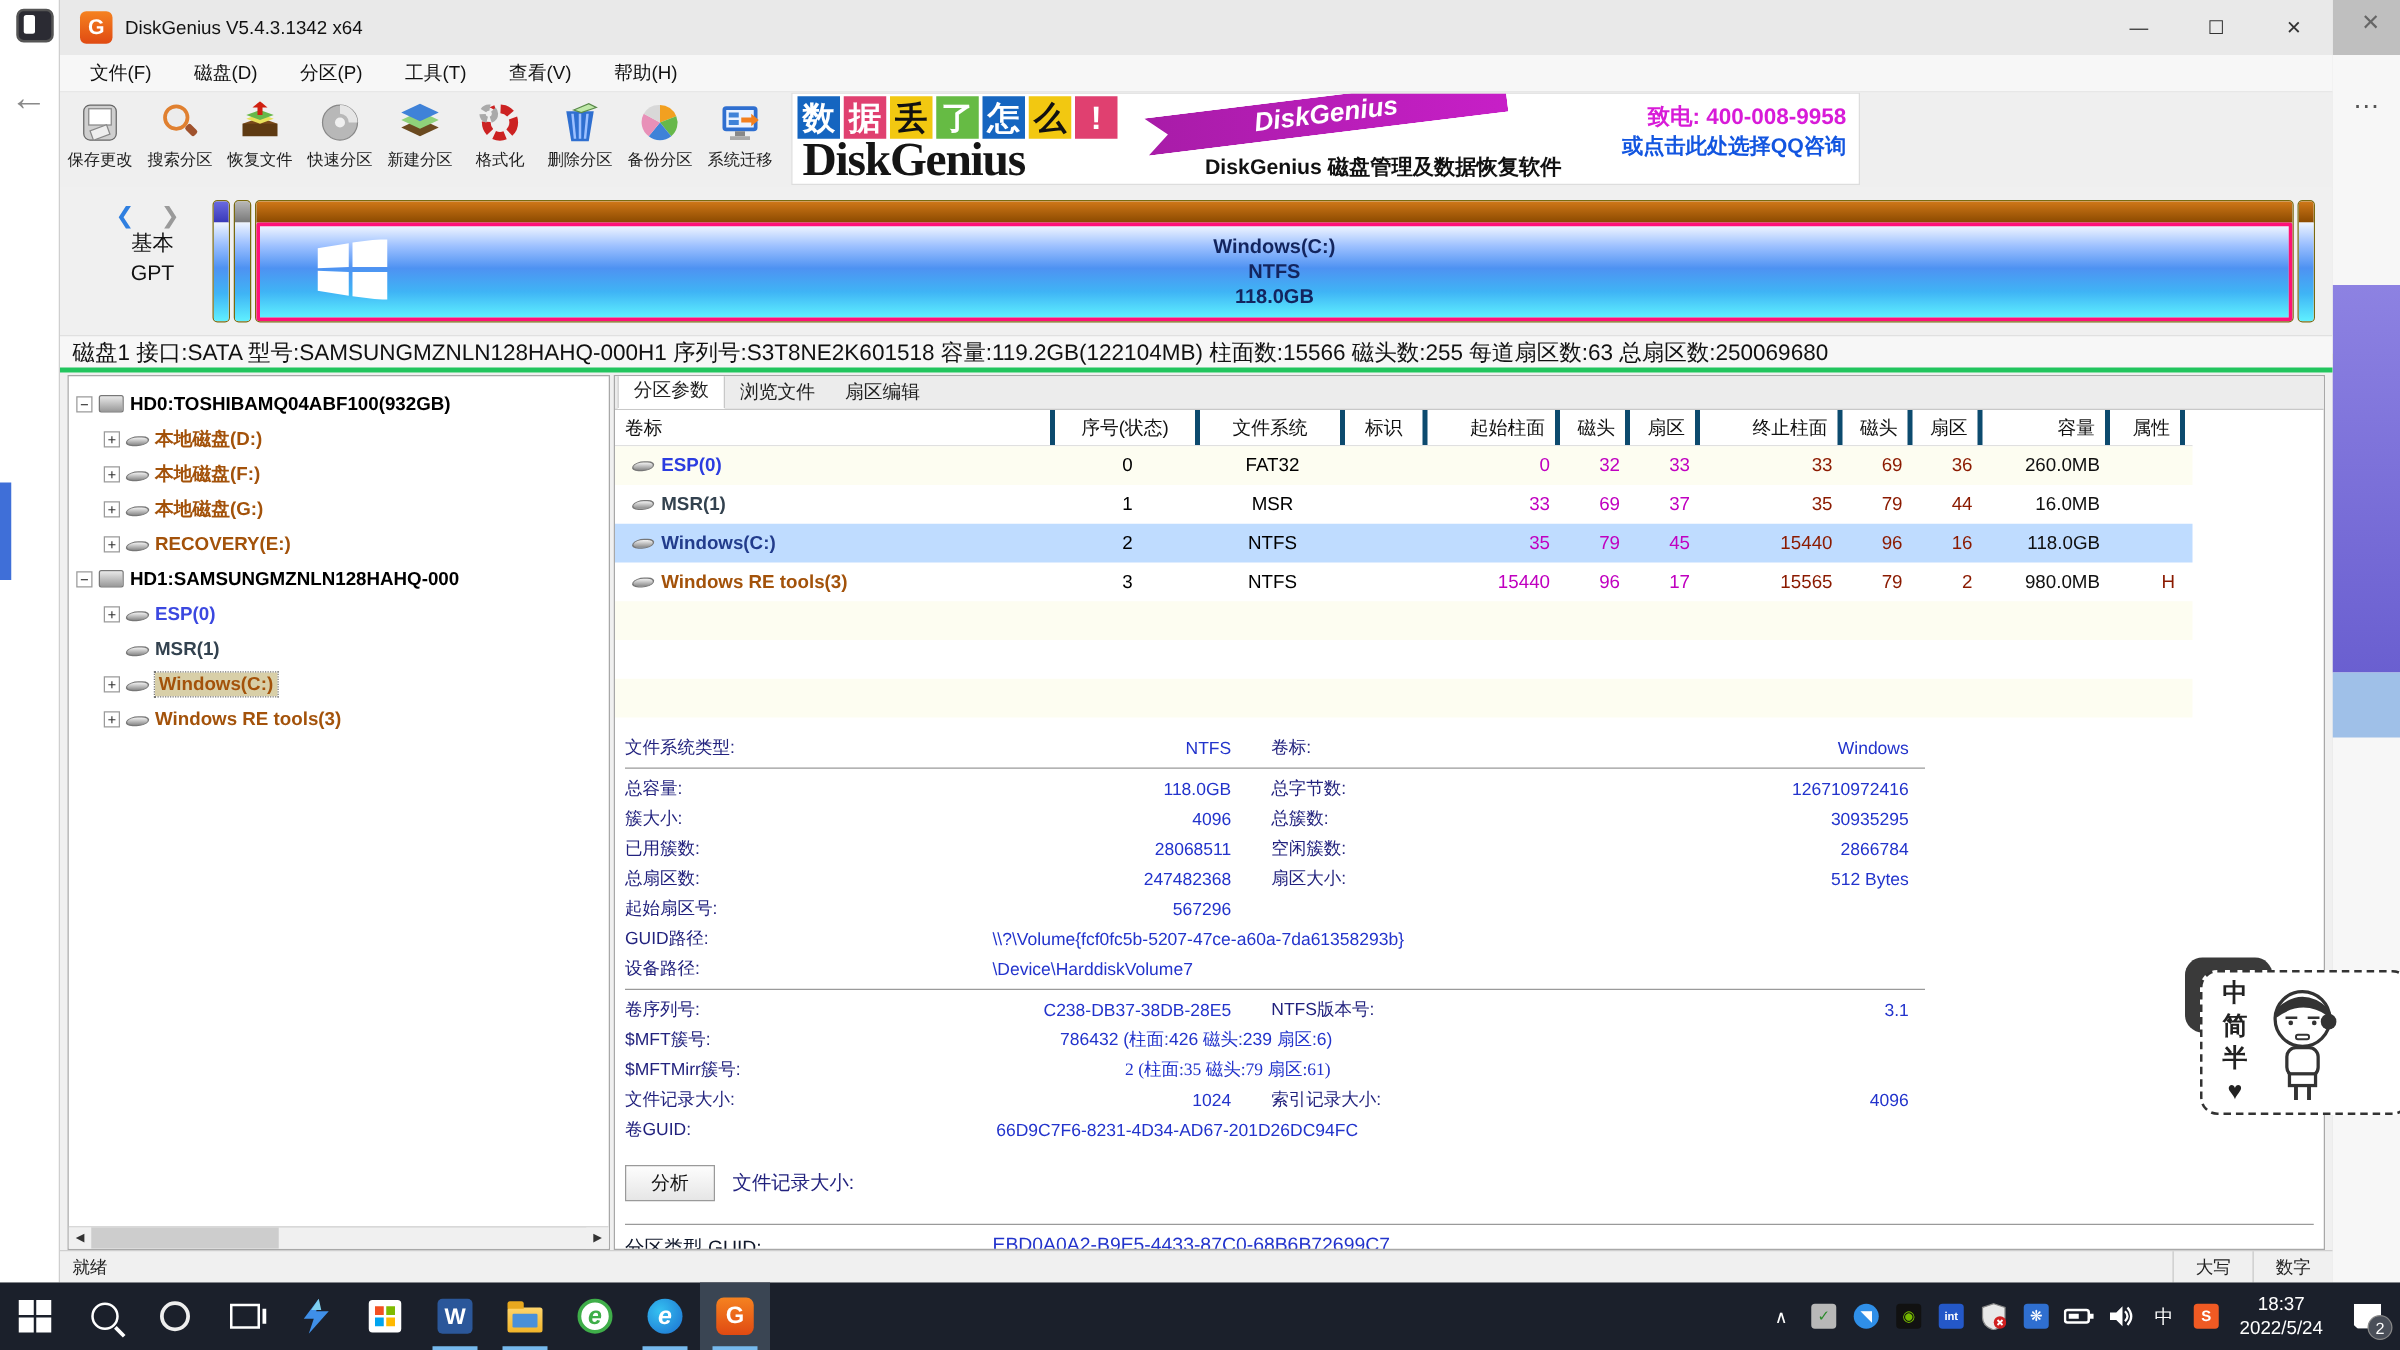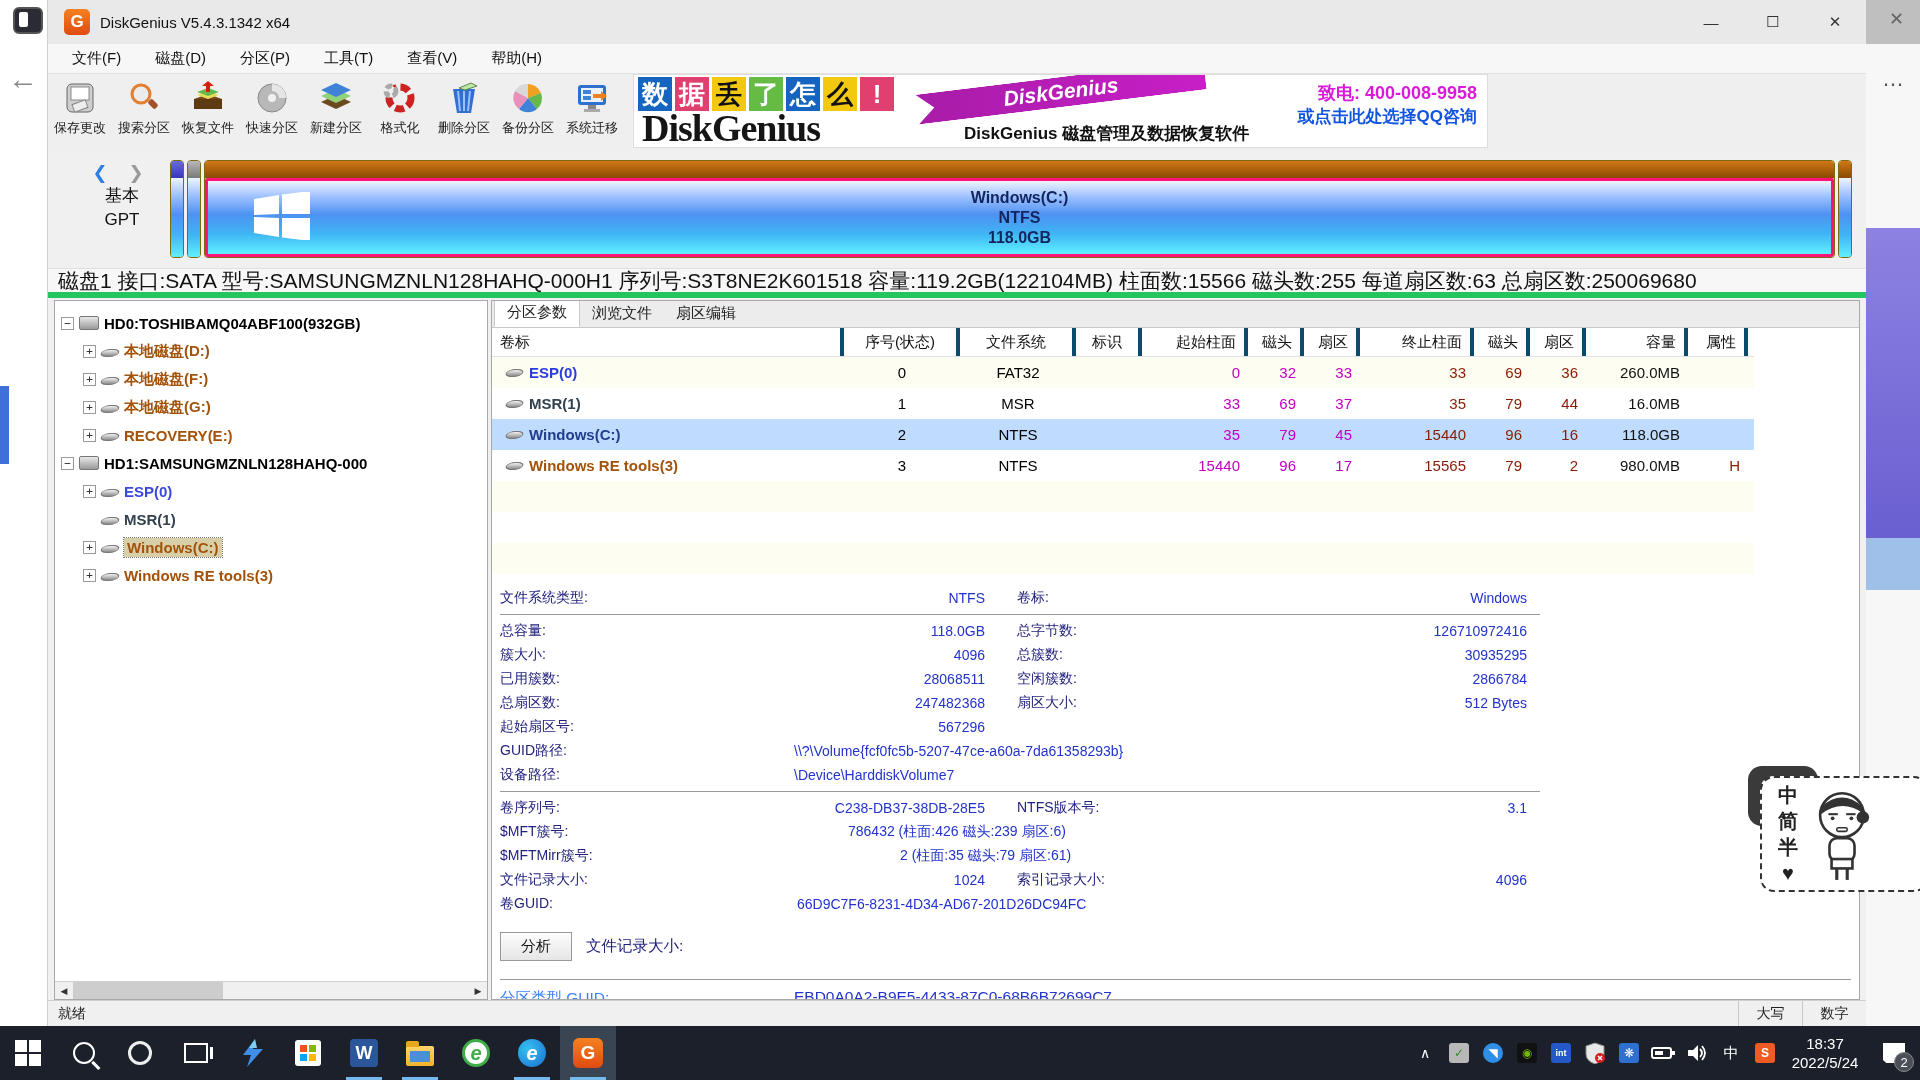--- a/index.html
+++ b/index.html
@@ -62,21 +62,21 @@
   .pb-esp { width:14px;} .pb-msr { width:14px;} .pb-re { width:14px;}
   .ptop-esp { background:linear-gradient(180deg,#6a6ae0,#3838b8);}
   .ptop-msr { background:linear-gradient(180deg,#b8b8b8,#787878);}
   .ptop-ntfs { background:linear-gradient(180deg,#d07818,#8b4a00);}
   .pb-win { flex:1; }
   .pb-win .pbody { border:3px solid #ff1177; border-radius:2px; position:relative; display:flex; align-items:center; justify-content:center;}
   .pwin-text { text-align:center; color:#13255e; font-weight:bold; font-size:16px; line-height:20px;}
   .pwin-logo { position:absolute; left:46px; top:50%; transform:translateY(-50%);}
 
   
-  .disk-info { height:30px; flex:none; background:#f7f7f7; display:flex; align-items:center; padding-left:10px; font-size:21px; color:#111; border-top:1px solid #e0e0e0; border-bottom:6px solid #22c55e;}
+  .disk-info { height:30px; flex:none; background:#f7f7f7; display:flex; align-items:center; padding-left:10px; font-size:18px; color:#111; border-top:1px solid #e0e0e0; border-bottom:4px solid #22c55e;}
 
   
   .main { flex:1; display:flex; padding:2px 6px 0 6px; min-height:0;}
   .tree-panel { width:434px; flex:none; background:#fff; border:1px solid #a8a8a8; position:relative; overflow:hidden;}
   .tree { padding:8px 0 0 6px;}
   .ti { height:28px; display:flex; align-items:center; gap:5px; font-size:15px; white-space:nowrap;}
   .ti .exp { width:13px; height:13px; border:1px solid #9a9a9a; background:#fff; font-size:11px; line-height:11px; text-align:center; color:#333; flex:none; font-family:"DejaVu Sans Mono",monospace;}
   .ti .exp.none { border:none; background:transparent;}
   .ti .dico { width:20px; height:14px; background:linear-gradient(180deg,#e8e8e8,#9a9a9a); border:1px solid #777; border-radius:2px; flex:none;}
   .ti .pico { width:18px; height:8px; background:linear-gradient(180deg,#f2f2f2,#8a8a8a); border:1px solid #777; border-radius:50%/60%; transform:skewX(-30deg); flex:none; margin-top:4px;}
@@ -122,27 +122,27 @@
 
   
   .details { padding:12px 0 0 8px; font-size:14px; flex:none;}
   .dr { height:24px; display:flex; align-items:center;}
   .dl1 { width:190px; color:#22227e; flex:none;}
   .dv1 { width:295px; text-align:right; color:#2233cc; flex:none;}
   .dsp { width:32px; flex:none;}
   .dl2 { width:200px; color:#22227e; flex:none;}
   .dv2 { width:310px; text-align:right; color:#2233cc; flex:none;}
   .dvlong { color:#2233cc; white-space:nowrap;}
-  .ml104{margin-left:104px;} .ml158{margin-left:158px;} .ml210{margin-left:210px;} .ml107{margin-left:107px;}
+  .ml104{margin-left:104px;} .ml158{margin-left:158px;} .ml210{margin-left:210px;font-family:Liberation Serif, serif;} .ml107{margin-left:107px;}
   .dsep { height:1px; background:#9a9a9a; width:1040px; margin:4px 0;}
   .analysis { display:flex; align-items:center; gap:14px; margin:16px 0 0 8px;}
   .an-btn { width:72px; height:29px; background:linear-gradient(180deg,#fdfdfd,#e6e6e6); border:1px solid #9a9a9a; font-size:15px; color:#111; display:flex; align-items:center; justify-content:center;}
   .an-label { font-size:15.5px; color:#22227e;}
   .rp-footer { position:absolute; left:8px; right:8px; bottom:-10px; border-top:1px solid #9a9a9a; padding-top:8px; font-size:15.5px; display:flex;}
-  .rp-footer .fl { width:190px; color:#3b82f6;}
+  .rp-footer .fl { width:190px; color:#0f172a;}
   .rp-footer .fv { color:#2233cc; margin-left:104px;}
 
   
   .statusbar { height:26px; flex:none; background:#f0f0f0; border-top:1px solid #cfcfcf; display:flex; align-items:center; font-size:14px; color:#222;}
   .sb-ready { padding-left:10px;}
   .sb-right { margin-left:auto; display:flex; height:100%;}
   .sb-cell { width:64px; border-left:1px solid #c8c8c8; display:flex; align-items:center; justify-content:center;}
 
   
   .taskbar { position:absolute; left:0; bottom:0; width:1920px; height:54px; background:#1b202b; display:flex; align-items:center; z-index:50;}

